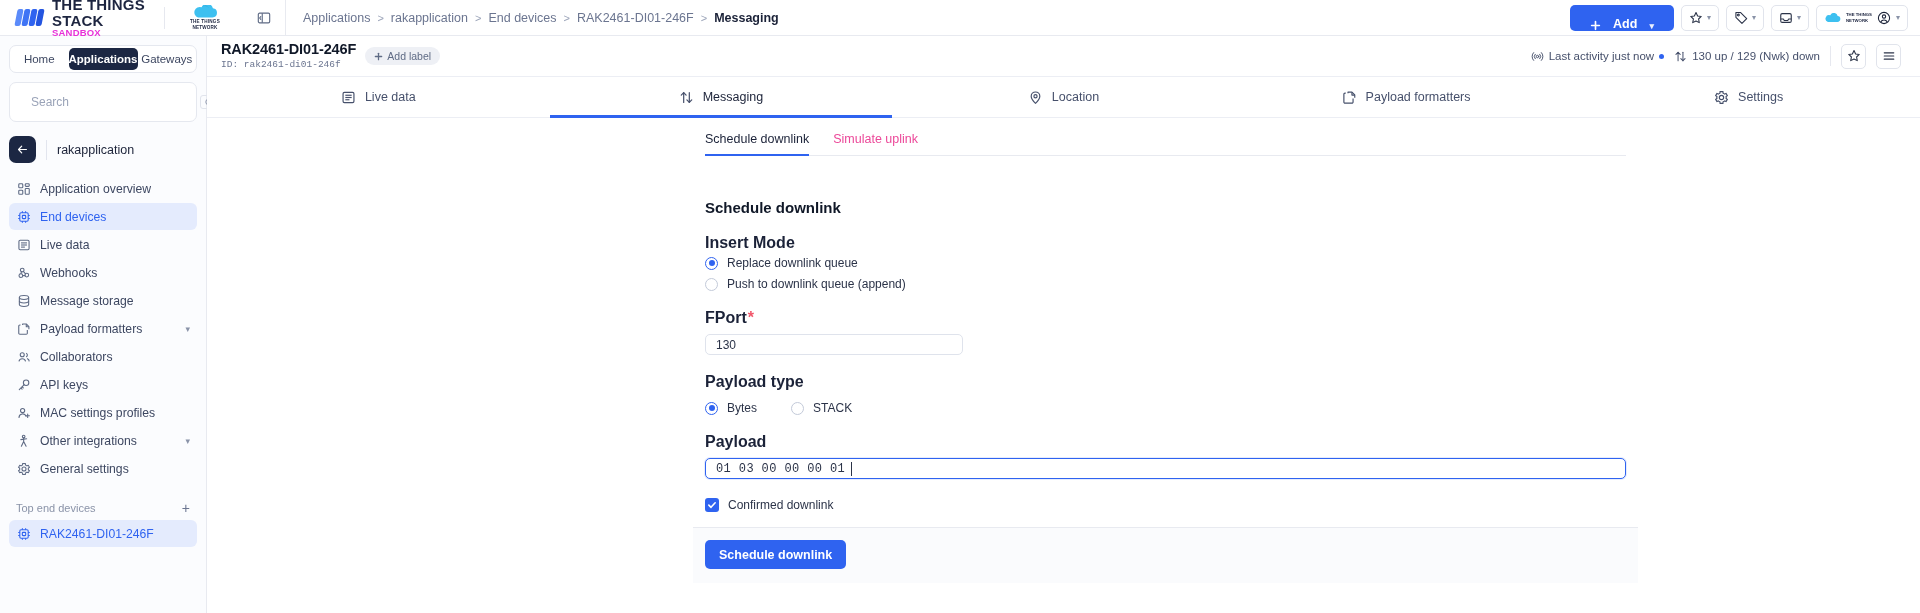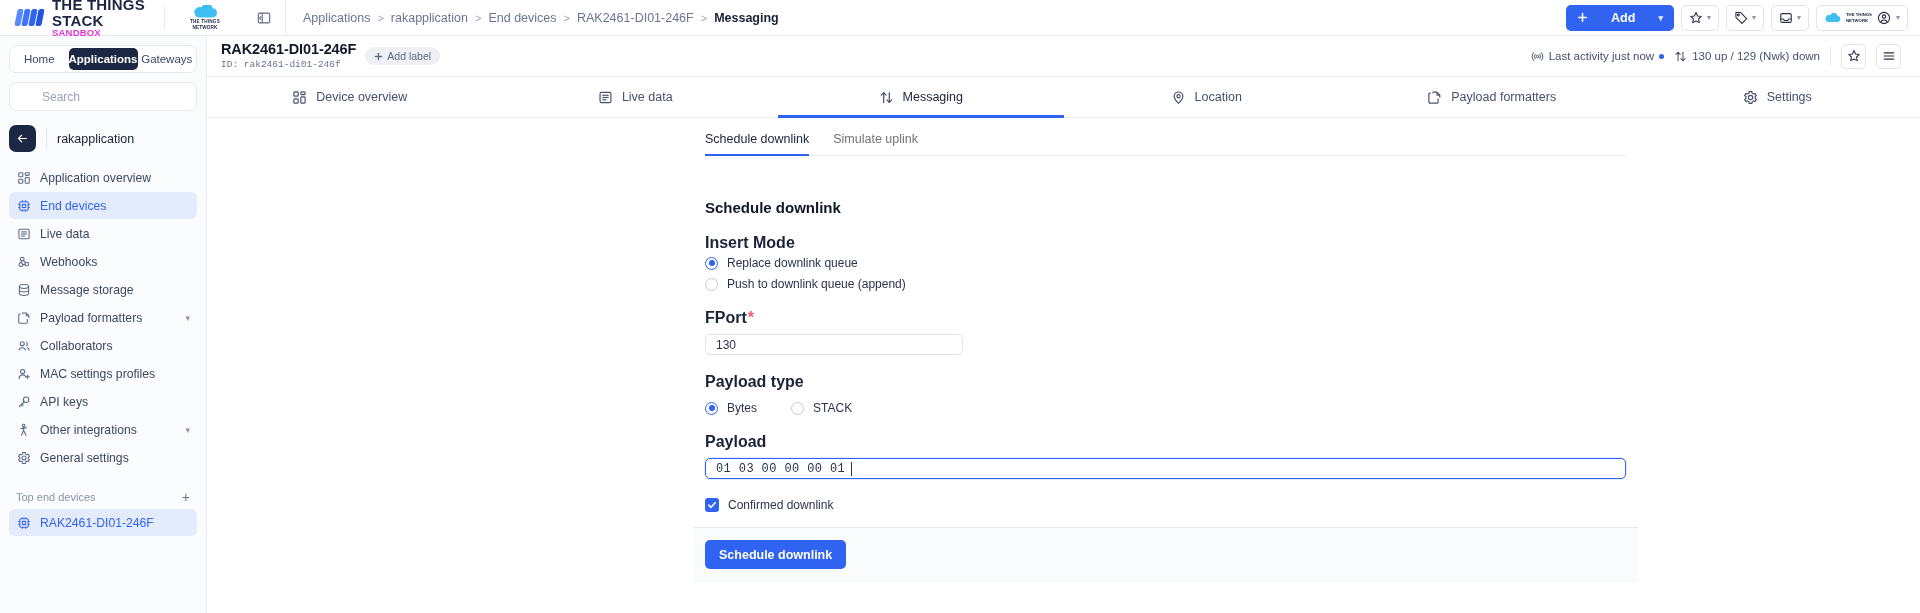--- a/index.html
+++ b/index.html
@@ -37,22 +37,22 @@
     margin-left: 22px; width: 22px; height: 22px; display: flex; align-items: center; justify-content: center;
     border-radius: 4px; color: #5f6b85; cursor: pointer;
   }
   .topbar-sep { width: 1px; height: 36px; background: #e8eaf0; margin-left: 10px; }
   .breadcrumb { display: flex; align-items: center; gap: 7px; padding-left: 17px; font-size: 12.5px; color: #6b7590; }
   .breadcrumb a { color: #6b7590; text-decoration: none; cursor: pointer; }
   .breadcrumb .sep { color: #9aa3b8; font-size: 11px; }
   .breadcrumb .current { color: #1b2238; font-weight: 700; }
   .topbar-right { margin-left: auto; display: flex; align-items: center; gap: 7px; padding-right: 12px; }
   .btn-add {
-    display: flex; align-items: center; gap: 23px; background: #2f63f0; color: #fff;
-    height: 26px; padding: 0 11px; border-radius: 5px; font-size: 12.5px; font-weight: 700;
+    display: flex; align-items: flex-end; gap: 12px; background: #2f63f0; color: #fff;
+    height: 26px; padding: 0 20px; border-radius: 5px; font-size: 12.5px; font-weight: 700;
     border: none; cursor: pointer;
   }
   .btn-add .chev { opacity: .9; font-size: 9px; }
   .icon-btn {
     display: flex; align-items: center; gap: 4px; height: 26px; padding: 0 7px;
     border: 1px solid #e1e4ec; border-radius: 5px; background: #fff; cursor: pointer; color: #4b5companion;
     color: #3d4761;
   }
   .icon-btn .chev { font-size: 8px; color: #8a93a8; }
   .user-btn { display:flex; align-items:center; gap:5px; height:26px; padding:0 7px; border:1px solid #e1e4ec; border-radius:5px; background:#fff; cursor:pointer;}
@@ -68,21 +68,21 @@
   }
   .seg {
     display: flex; background: #fff; border: 1px solid #e5e8ef; border-radius: 7px; padding: 2px; gap: 2px;
   }
   .seg-item {
     flex: 1; text-align: center; font-size: 11.5px; padding: 5px 0; border-radius: 5px;
     color: #3d4761; cursor: pointer; font-weight: 400; white-space: nowrap;
   }
   .seg-item.active { background: #1c2743; color: #fff; font-weight: 700; }
   .search {
-    margin-top: 9px; display: flex; align-items: center; gap: 25px; height: 29px;
+    margin-top: 9px; display: flex; align-items: center; gap: 14px; height: 40px;
     background: #fff; border: 1px solid #e5e8ef; border-radius: 7px; padding: 0 7px; cursor: text;
   }
   .search input {
     flex: 1; border: none; outline: none; font-size: 12px; color: #3d4761; background: transparent;
     font-family: "Liberation Sans", sans-serif;
   }
   .search input::placeholder { color: #9aa3b8; }
   .kbd {
     border: 1px solid #e1e4ec; border-radius: 3px; font-size: 9px; color: #8a93a8;
     padding: 1px 4px; min-width: 17px; text-align: center;
@@ -142,21 +142,21 @@
   .tab.active { color: #1b2238; }
   .tab.active::after {
     content: ""; position: absolute; left: 0; right: 0; bottom: -1px; height: 3px; background: #2f63f0;
   }
 
   
   .content { flex: 1; overflow: hidden; display: flex; }
   .content-col { width: 100%; padding-left: 498px; padding-right: 294px; }
   .subtabs { display: flex; gap: 0; border-bottom: 1px solid #e8eaf0; margin-top: 14px; }
   .subtab {
-    font-size: 12.5px; padding: 0 12px 9px 12px; color: #737373; cursor: pointer; position: relative;
+    font-size: 12.5px; padding: 0 12px 9px 12px; color: #ec4899; cursor: pointer; position: relative;
   }
   .subtab:first-child { padding-left: 0; }
   .subtab.active { color: #1b2238; }
   .subtab.active::after {
     content: ""; position: absolute; left: 0; right: 12px; bottom: -1px; height: 2.5px; background: #2f63f0;
   }
   .form-title { font-size: 15px; font-weight: 700; color: #101828; margin-top: 43px; }
   .field-label { font-size: 16px; font-weight: 700; color: #1b2238; margin-top: 18px; }
   .req { color: #f1566a; margin-left: 1px; }
   .radio-row { display: flex; align-items: center; gap: 9px; margin-top: 4px; }
@@ -409,37 +409,37 @@
                 <path d="M2.2 13a3.9 3.9 0 0 1 7.6 0"></path>
                 <path d="M10.4 3.6a2.3 2.3 0 0 1 0 4.3M11.4 9.6A3.7 3.7 0 0 1 14 13"></path>
               </svg>
           </span>
           <span class="nav-label">Collaborators</span>
         </div>
 
         <div class="nav-item">
           <span class="ico">
             <svg width="14" height="14" viewBox="0 0 16 16" fill="none" stroke="currentColor" stroke-width="1.25" stroke-linecap="round">
+                <circle cx="10.4" cy="5.4" r="3.1"></circle>
+                <path d="M8.2 7.6l-5.6 5.6M4.4 11.4l1.4 1.4M5.8 10l1.4 1.4"></path>
+              </svg>
+          </span>
+          <span class="nav-label">API keys</span>
+        </div>
+
+        <div class="nav-item">
+          <span class="ico">
+            <svg width="14" height="14" viewBox="0 0 16 16" fill="none" stroke="currentColor" stroke-width="1.25" stroke-linecap="round">
                 <circle cx="6.4" cy="5.2" r="2.4"></circle>
                 <path d="M2.3 13.2a4.2 4.2 0 0 1 8.1-1.5"></path>
                 <line x1="12.2" y1="9.2" x2="12.2" y2="13.2"></line>
                 <line x1="10.2" y1="11.2" x2="14.2" y2="11.2"></line>
               </svg>
           </span>
           <span class="nav-label">MAC settings profiles</span>
-        </div>
-
-        <div class="nav-item">
-          <span class="ico">
-            <svg width="14" height="14" viewBox="0 0 16 16" fill="none" stroke="currentColor" stroke-width="1.25" stroke-linecap="round">
-                <circle cx="10.4" cy="5.4" r="3.1"></circle>
-                <path d="M8.2 7.6l-5.6 5.6M4.4 11.4l1.4 1.4M5.8 10l1.4 1.4"></path>
-              </svg>
-          </span>
-          <span class="nav-label">API keys</span>
         </div>
 
         <div class="nav-item">
           <span class="ico">
             <svg width="14" height="14" viewBox="0 0 16 16" fill="none" stroke="currentColor" stroke-width="1.25" stroke-linecap="round">
                 <circle cx="7.6" cy="2.9" r="1.5"></circle>
                 <path d="M7.6 4.6v4.1M7.6 8.7L5 14M7.6 8.7L10.4 14M4.4 6.4l6.6-.9"></path>
               </svg>
           </span>
           <span class="nav-label">Other integrations</span>
@@ -531,31 +531,20 @@
                 <line x1="2.6" y1="11.6" x2="13.4" y2="11.6"></line>
               </svg>
           </div>
         </div>
       </div>
 
       <div class="tabs">
         <div class="tab">
           <span class="ico">
               <svg width="15" height="15" viewBox="0 0 16 16" fill="none" stroke="currentColor" stroke-width="1.25">
-                <rect x="2" y="2" width="4.6" height="4.6" rx="1"></rect>
-                <rect x="9.4" y="2" width="4.6" height="3" rx="1"></rect>
-                <rect x="2" y="9.4" width="4.6" height="4.6" rx="1"></rect>
-                <rect x="9.4" y="7.4" width="4.6" height="6.6" rx="1"></rect>
-              </svg>
-            </span>
-          <span>Device overview</span>
-        </div>
-        <div class="tab">
-          <span class="ico">
-              <svg width="15" height="15" viewBox="0 0 16 16" fill="none" stroke="currentColor" stroke-width="1.25">
                 <rect x="2.2" y="2.6" width="11.6" height="10.8" rx="1.4"></rect>
                 <line x1="4.6" y1="5.6" x2="11.4" y2="5.6"></line>
                 <line x1="4.6" y1="8" x2="11.4" y2="8"></line>
                 <line x1="4.6" y1="10.4" x2="9" y2="10.4"></line>
               </svg>
             </span>
           <span>Live data</span>
         </div>
         <div class="tab active">
           <span class="ico">

